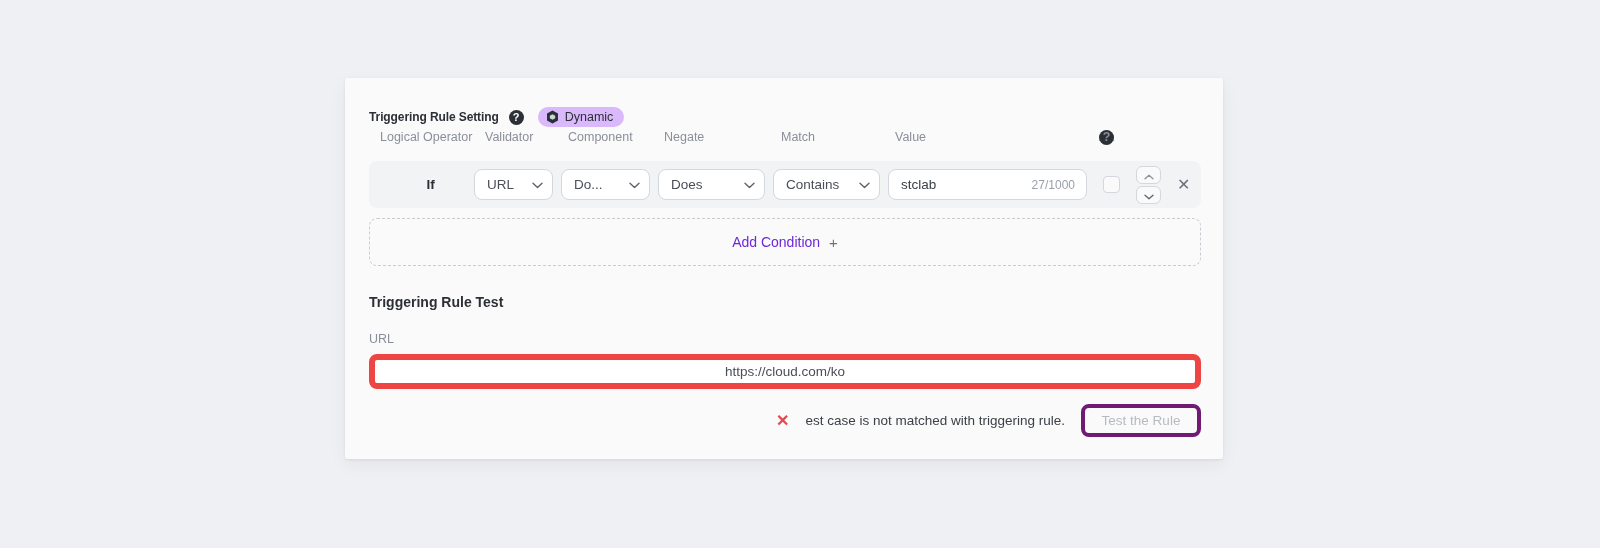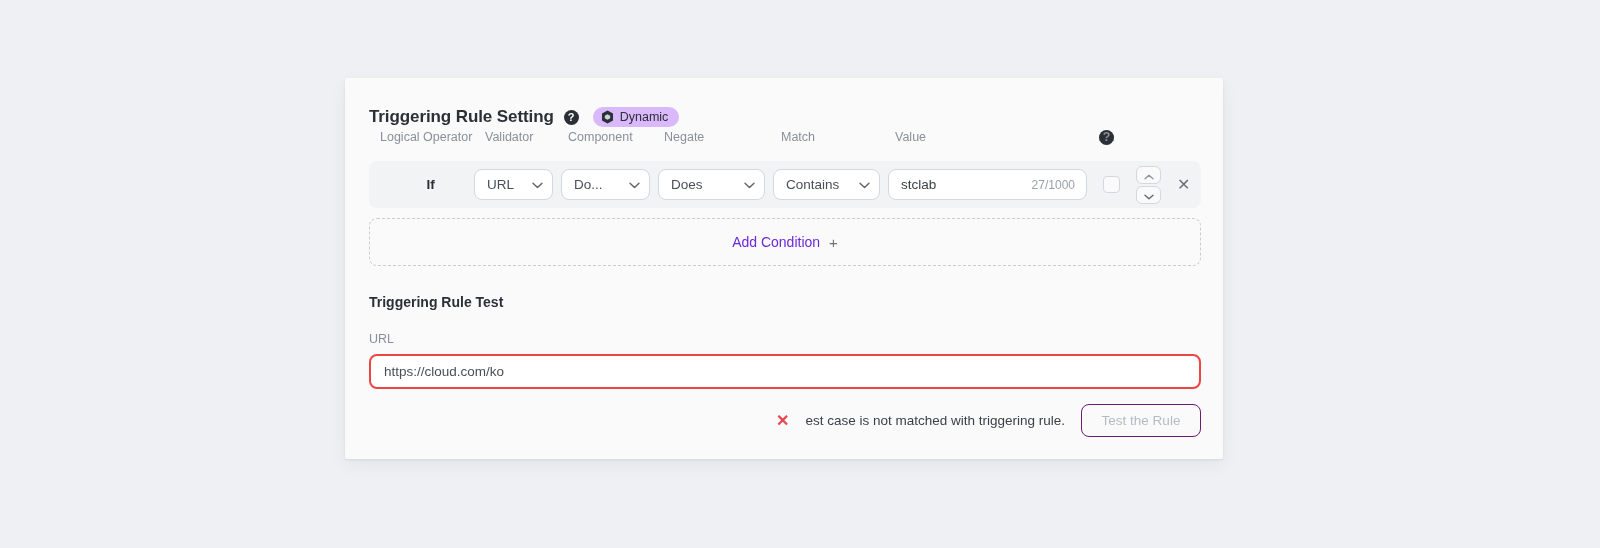--- a/index.html
+++ b/index.html
@@ -25,21 +25,21 @@
   .card-inner { padding: 26px 24px 0 24px; }
 
   
   .header-row {
     display: flex;
     align-items: center;
     gap: 10px;
     height: 26px;
   }
   .title {
-    font-size: 17px;
+    font-size: 12px;
     font-weight: bold;
     color: #2c2f36;
     letter-spacing: -0.1px;
   }
   .help-icon {
     width: 15px; height: 15px;
     border-radius: 50%;
     background: #2b2f36;
     color: #ffffff;
     font-size: 11px;
@@ -200,48 +200,49 @@
   .url-label {
     margin-top: 22px;
     font-size: 12.5px;
     color: #8a8f99;
   }
   .url-input {
     margin-top: 8px;
     width: 832px;
     height: 35px;
     background: #ffffff;
-    border: 2px solid #ef4444;
+    border: 6px solid #ef4444;
     border-radius: 8px;
     display: flex;
     align-items: center;
     padding: 0 13px;
     font-size: 13.5px;
     color: #4a4e57;
     cursor: text;
+    justify-content: center;
   }
 
   .result-row {
     margin-top: 15px;
     width: 832px;
     display: flex;
     align-items: center;
     justify-content: flex-end;
     gap: 16px;
   }
   .err-x {
     color: #e8454f;
     font-size: 16px;
     font-weight: bold;
     line-height: 1;
   }
   .err-text { font-size: 13.5px; color: #3c4048; }
   .test-btn {
     width: 120px; height: 33px;
-    border: 1px solid #701a75;
+    border: 4px solid #701a75;
     border-radius: 8px;
     background: #fafafa;
     display: flex;
     align-items: center;
     justify-content: center;
     font-size: 13.5px;
     color: #b6bac1;
     cursor: default;
   }
 </style>

